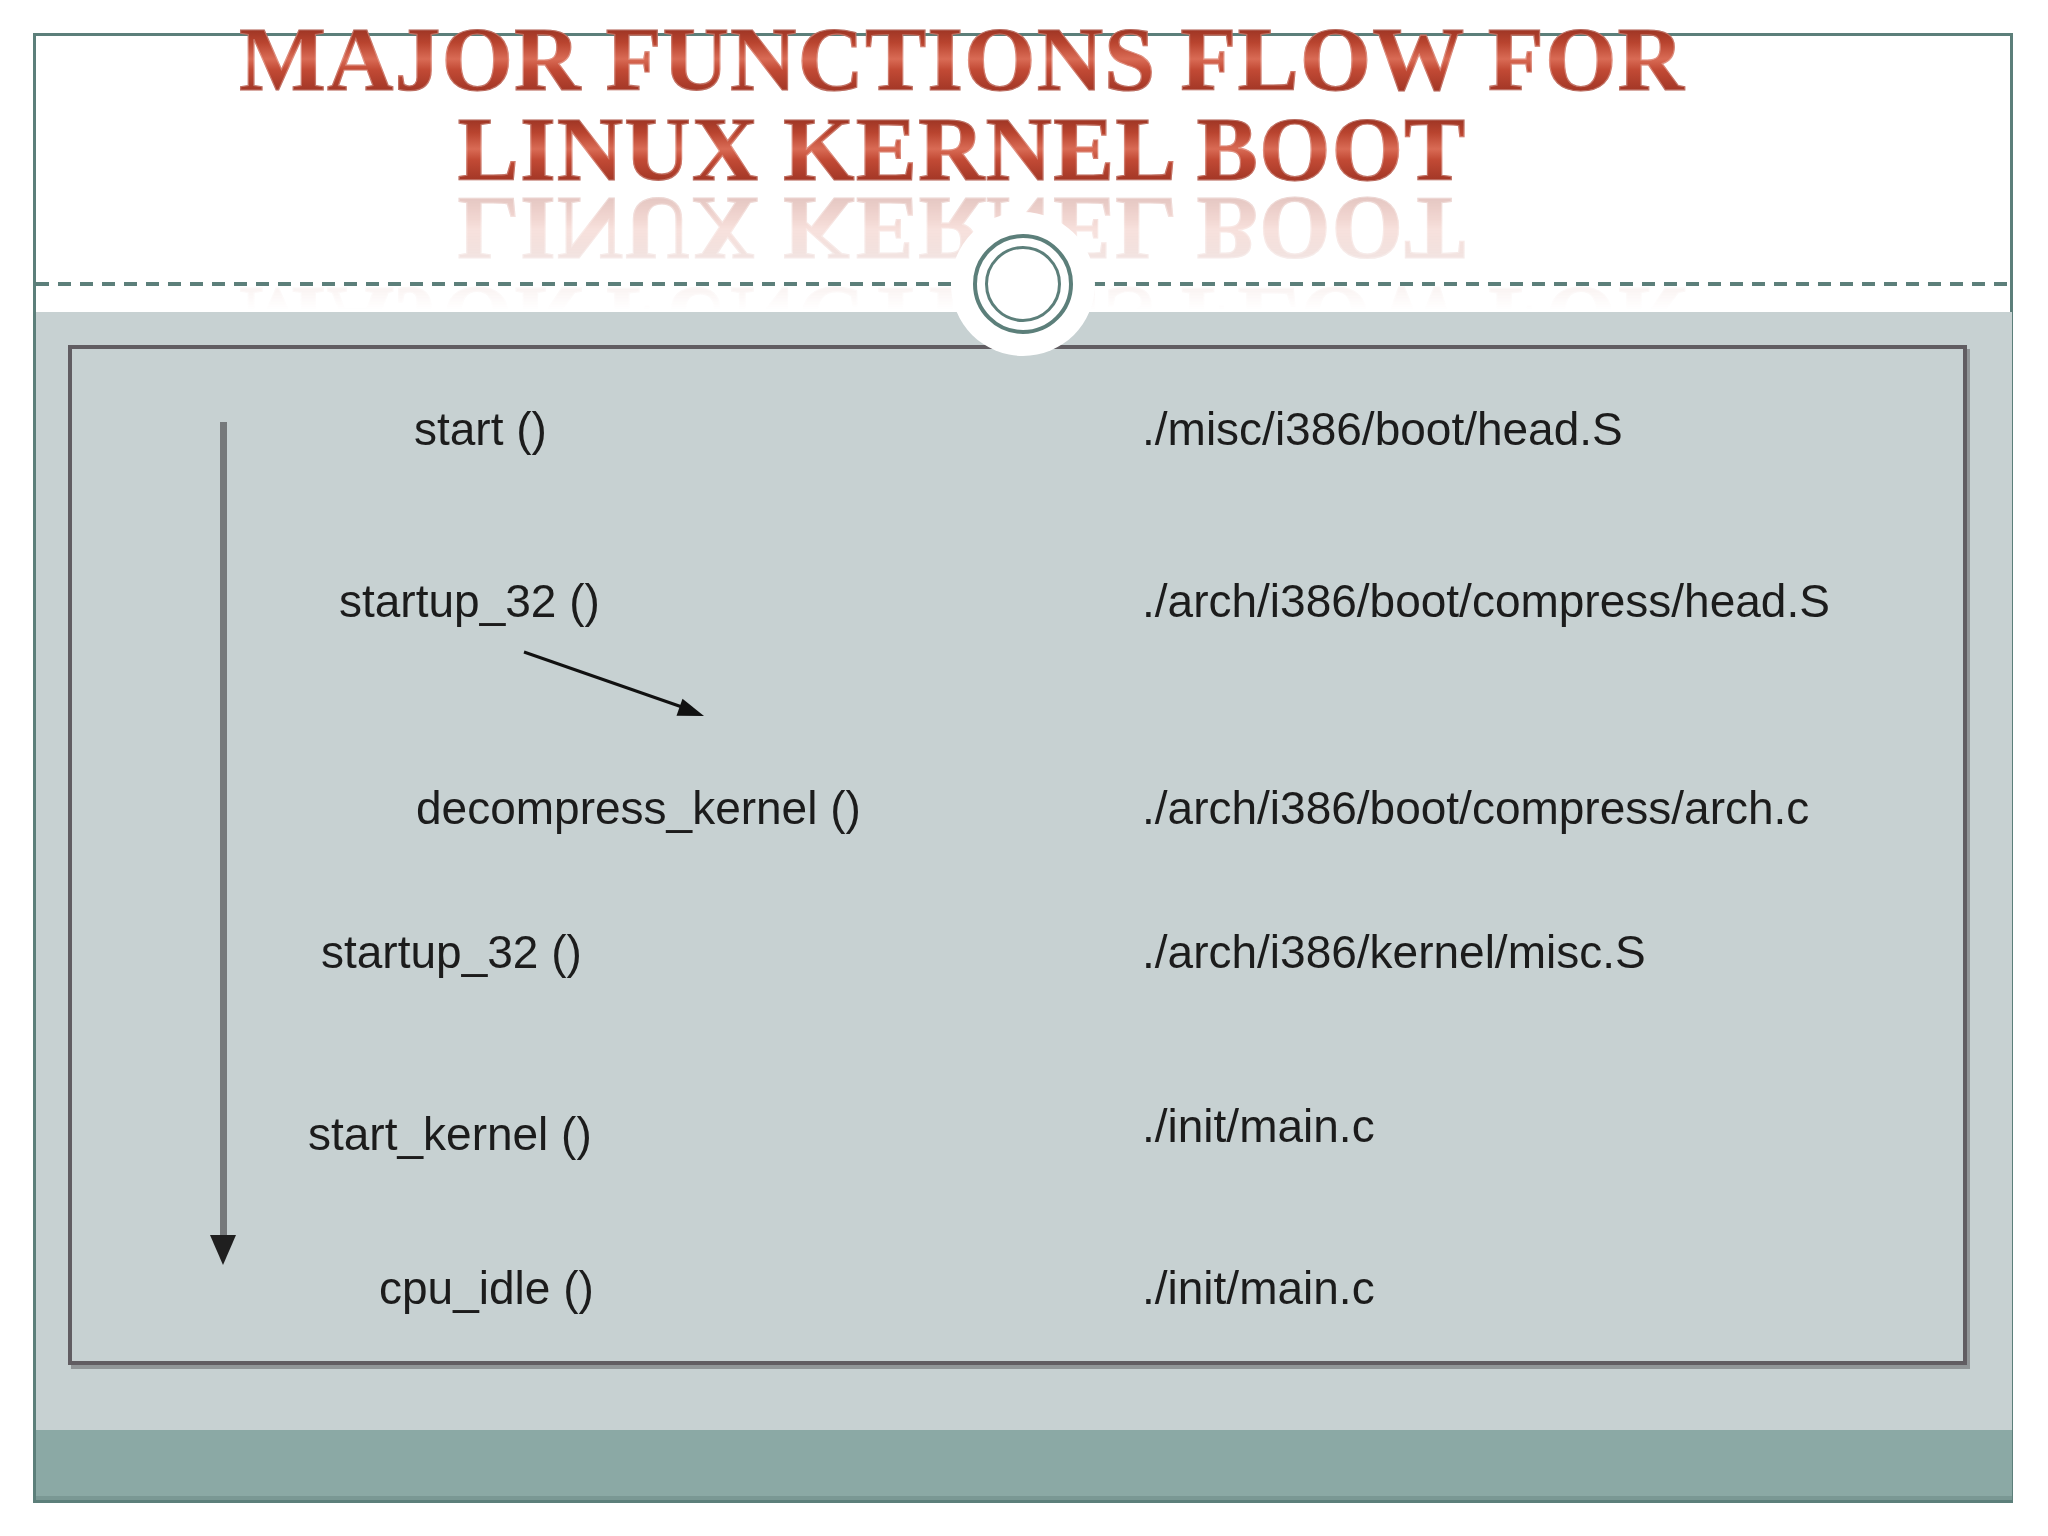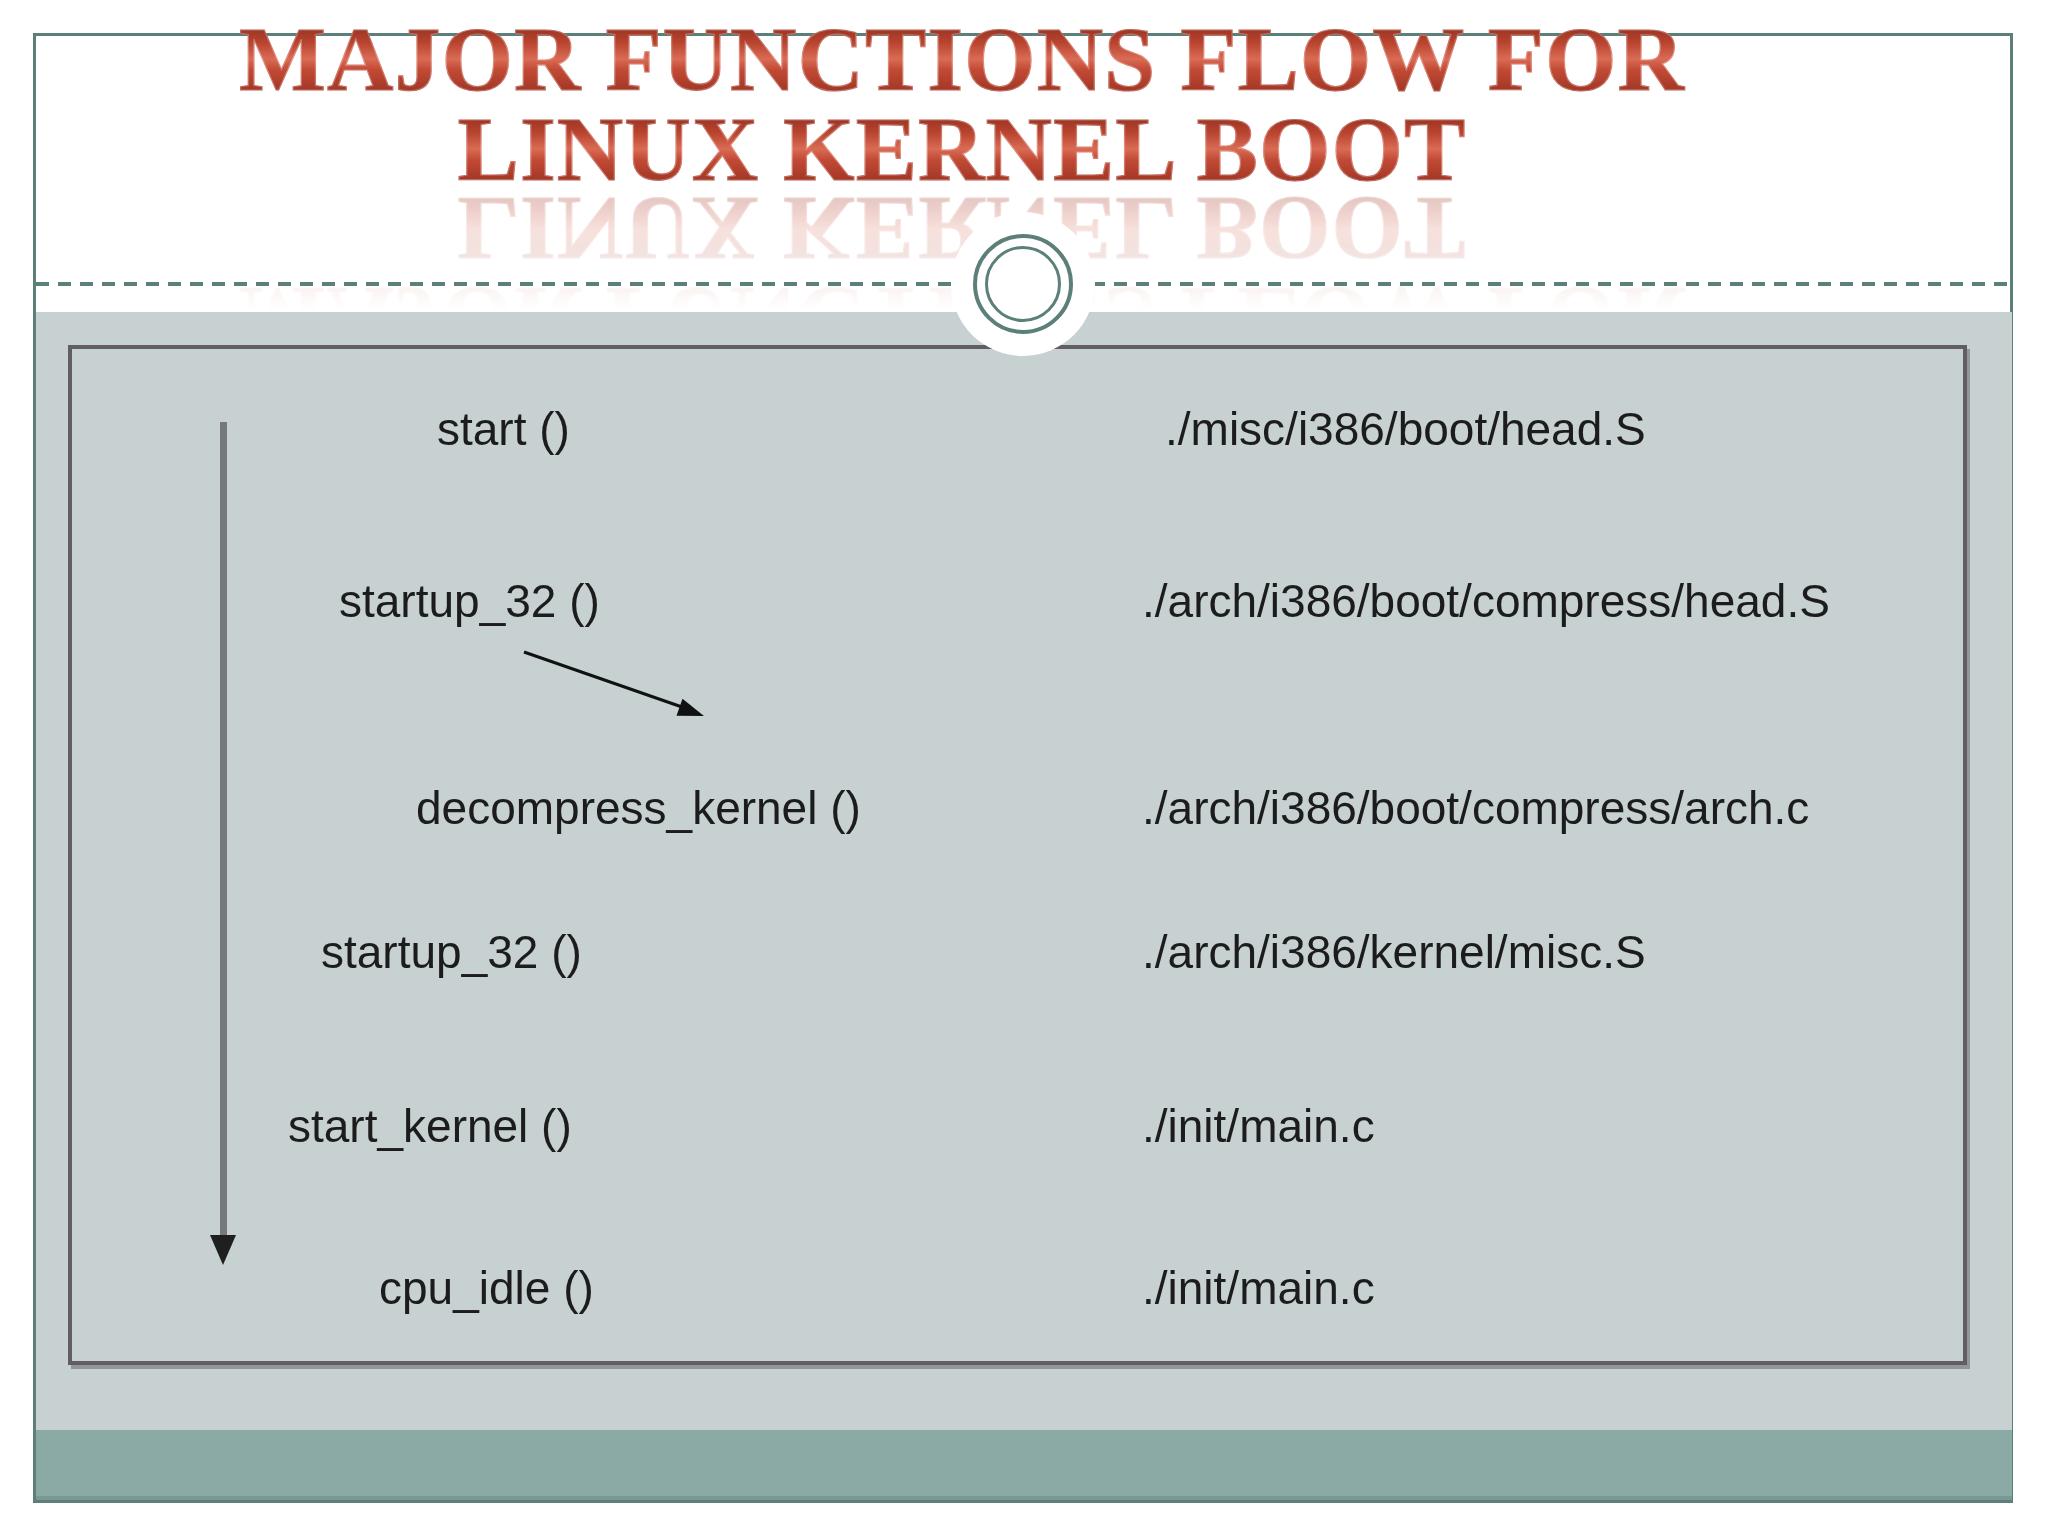--- a/index.html
+++ b/index.html
@@ -101,33 +101,33 @@
     box-sizing: border-box;
     border: 4px solid #615d62;
     box-shadow: 3px 4px 0 rgba(80, 78, 82, 0.45);
     z-index: 3;
   }
   .flow-row {
     position: absolute; left: 0; width: 100%;
     height: 56px; line-height: 56px;
     font-size: 46px; color: #1c1c1c;
   }
-  .r1 { top: 52px; margin-left: 23px; }
+  .r1 { top: 52px; }
   .r2 { top: 224px; }
   .r3 { top: 407px; margin-top: 24px; }
   .r4 { top: 575px; }
   .r5 { top: 749px; }
   .r6 { top: 911px; }
   .fn   { position: absolute; white-space: nowrap; }
   .path { position: absolute; left: 1070px; white-space: nowrap; }
   .r1 .fn { left: 342px; }
   .r2 .fn { left: 267px; }
   .r3 .fn { left: 344px; }
   .r4 .fn { left: 249px; }
-  .r5 .fn { left: 216px; }
+  .r5 .fn { left: 236px; margin-top: 8px; }
   .r6 .fn { left: 287px; margin-left: 20px; }
 
   
   .v-arrow-shaft {
     position: absolute; left: 148px; top: 73px;
     width: 7px; height: 816px;
     background: #76797b;
   }
   .v-arrow-head {
     position: absolute; left: 138px; top: 886px;

